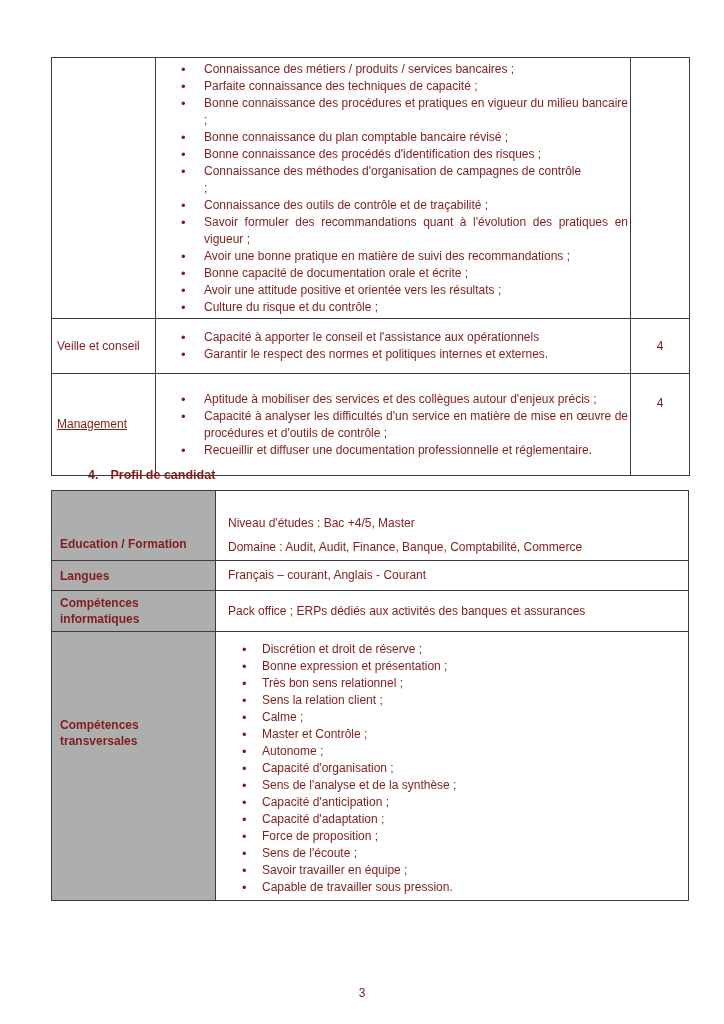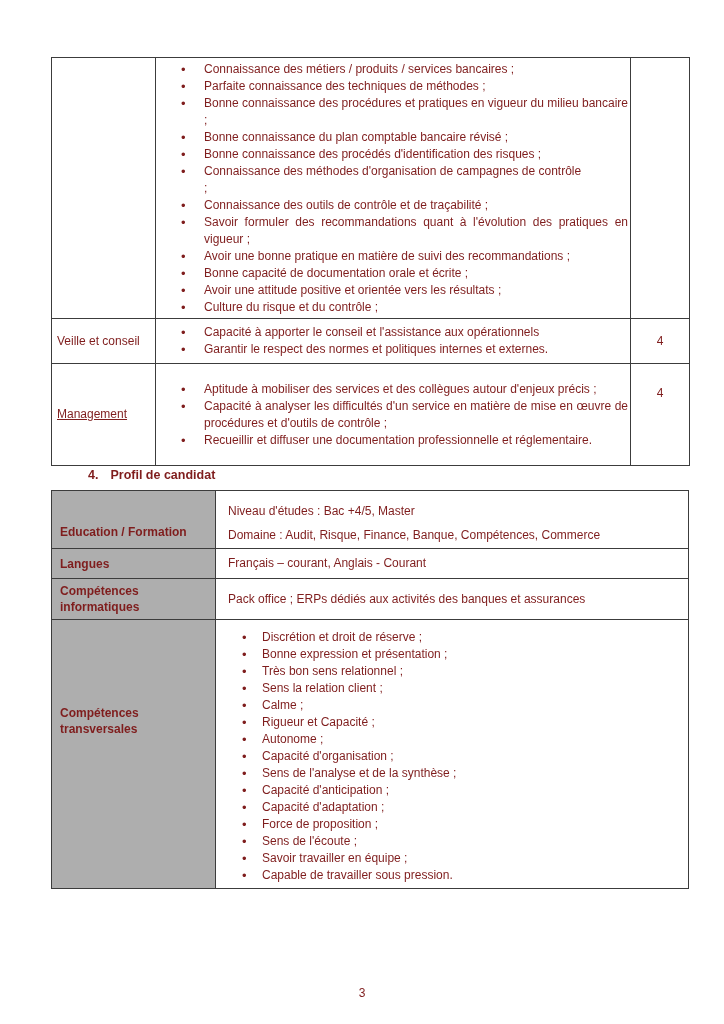--- a/index.html
+++ b/index.html
@@ -60,21 +60,21 @@
     font-weight:bold;
     padding:4px 4px 4px 8px;
     line-height:16px;
   }
   .t2 td.hd-bottom{vertical-align:bottom;padding-bottom:8px;}
   .t2 td.hd-top{vertical-align:top;padding-top:8px;}
   .t2 td.hd-mid{vertical-align:middle;}
   .t2 td.hd-list{vertical-align:top;padding-top:85px;}
 
   .t2 td.val{padding:4px 16px 4px 12px;line-height:17px;}
-  .t2 td.val-top{vertical-align:top;padding-top:12px;}
+  .t2 td.val-top{vertical-align:top;padding-top:24px;}
   .t2 td.val-mid{vertical-align:middle;}
   .t2 td.val-just{text-align:justify;}
   .t2 .line2{margin-top:7px;}
   .t2 td.val-list{vertical-align:top;padding:9px 8px 4px 8px;}
   .t2 ul.blt li{padding-left:38px;}
   .t2 ul.blt li::before{left:18px;}
 
   
   .page-number{
     position:absolute;left:0;top:986px;width:724px;
@@ -91,37 +91,37 @@
         <col class="c-label">
         <col class="c-body">
         <col class="c-score">
       </colgroup>
     <tbody>
         <tr style="height:256px;">
       <td class="lbl"></td>
       <td class="body-top">
         <ul class="blt">
           <li>Connaissance des métiers / produits / services bancaires ;</li>
-          <li>Parfaite connaissance des techniques de méthodes ;</li>
+          <li>Parfaite connaissance des techniques de capacité ;</li>
           <li>Bonne connaissance des procédures et pratiques en vigueur du milieu bancaire ;</li>
           <li>Bonne connaissance du plan comptable bancaire révisé ;</li>
           <li>Bonne connaissance des procédés d'identification des risques ;</li>
           <li>Connaissance des méthodes d'organisation de campagnes de contrôle
 ;</li>
           <li>Connaissance des outils de contrôle et de traçabilité ;</li>
           <li>Savoir formuler des recommandations quant à l'évolution des pratiques en vigueur ;</li>
           <li>Avoir une bonne pratique en matière de suivi des recommandations ;</li>
           <li>Bonne capacité de documentation orale et écrite ;</li>
           <li>Avoir une attitude positive et orientée vers les résultats ;</li>
           <li>Culture du risque et du contrôle ;</li>
         </ul>
       </td>
       <td class="score-mid"></td>
     </tr>
-    <tr style="height:45px;">
+    <tr style="height:55px;">
       <td class="lbl">Veille et conseil</td>
       <td class="body-mid">
         <ul class="blt">
           <li>Capacité à apporter le conseil et l'assistance aux opérationnels</li>
           <li>Garantir le respect des normes et politiques internes et externes.</li>
         </ul>
       </td>
       <td class="score-mid">4</td>
     </tr>
     <tr style="height:102px;">
@@ -148,41 +148,41 @@
   <table class="t2">
     <colgroup>
         <col class="c-head">
         <col class="c-val">
       </colgroup>
     <tbody>
         <tr style="height:55px;">
       <td class="hd hd-bottom">Education / Formation</td>
       <td class="val val-top">
         <div>Niveau d'études : Bac +4/5, Master</div>
-        <div class="line2">Domaine : Audit, Risque, Finance, Banque, Compétences, Commerce</div>
+        <div class="line2">Domaine : Audit, Audit, Finance, Banque, Comptabilité, Commerce</div>
       </td>
     </tr>
     <tr style="height:30px;">
       <td class="hd hd-mid">Langues</td>
       <td class="val val-mid">Français – courant, Anglais - Courant</td>
     </tr>
     <tr style="height:30px;">
       <td class="hd hd-mid">Compétences informatiques</td>
       <td class="val val-mid">Pack office ; ERPs dédiés aux activités des banques et assurances</td>
     </tr>
     <tr style="height:262px;">
       <td class="hd hd-list">Compétences transversales</td>
       <td class="val-list">
         <ul class="blt">
           <li>Discrétion et droit de réserve ;</li>
           <li>Bonne expression et présentation ;</li>
           <li>Très bon sens relationnel ;</li>
           <li>Sens la relation client ;</li>
           <li>Calme ;</li>
-          <li>Rigueur et Capacité ;</li>
+          <li>Master et Contrôle ;</li>
           <li>Autonome ;</li>
           <li>Capacité d'organisation ;</li>
           <li>Sens de l'analyse et de la synthèse ;</li>
           <li>Capacité d'anticipation ;</li>
           <li>Capacité d'adaptation ;</li>
           <li>Force de proposition ;</li>
           <li>Sens de l'écoute ;</li>
           <li>Savoir travailler en équipe ;</li>
           <li>Capable de travailler sous pression.</li>
         </ul>

